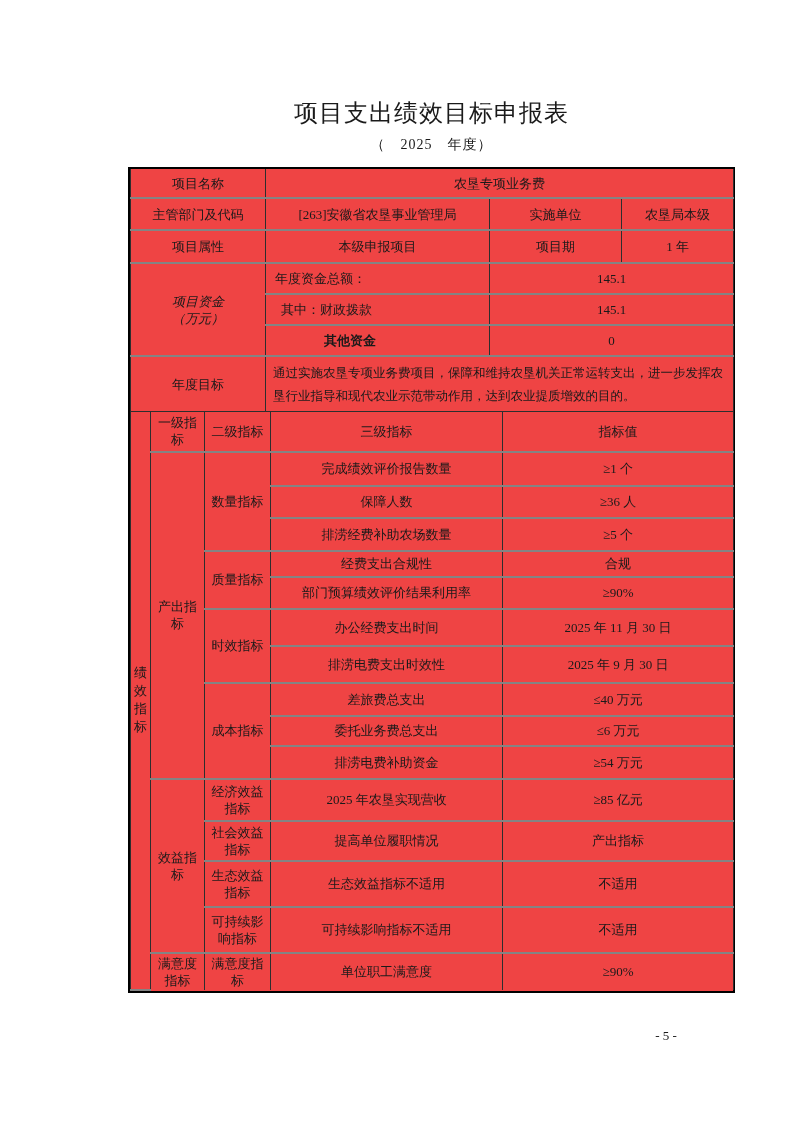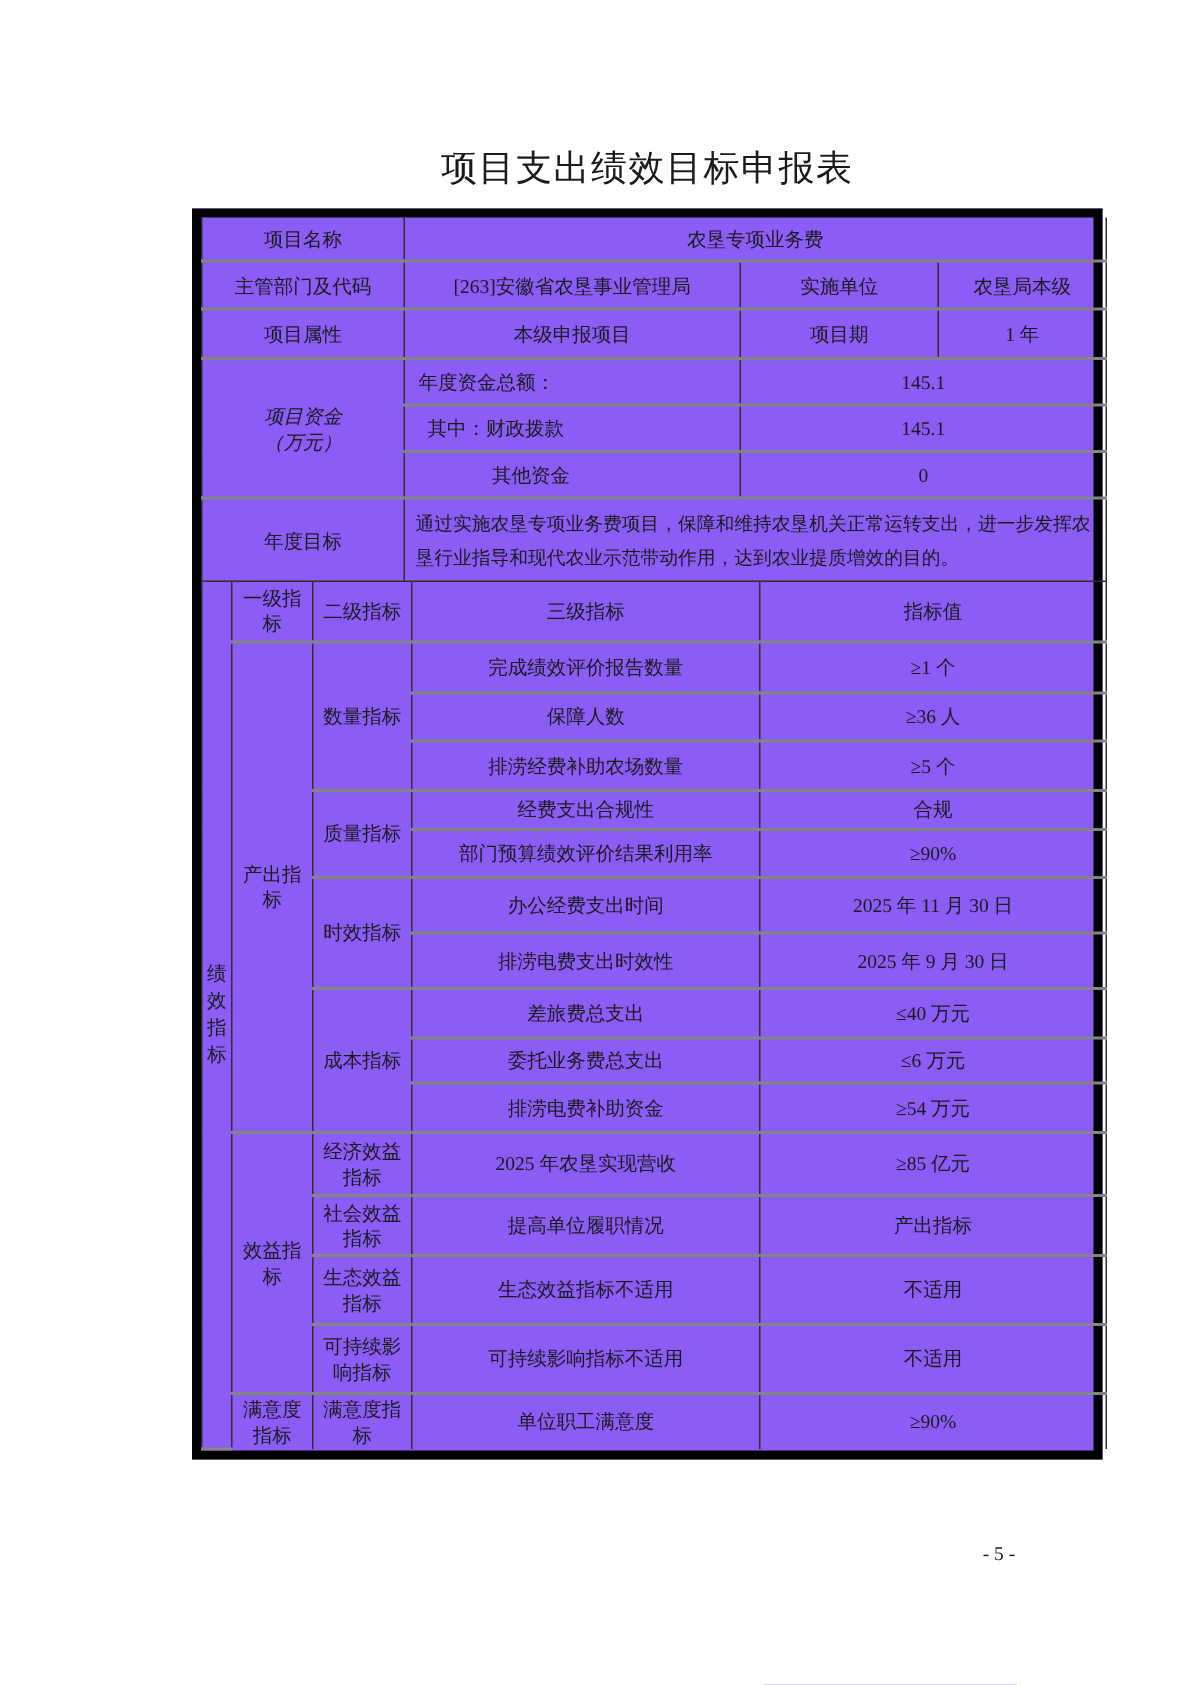--- a/index.html
+++ b/index.html
@@ -9,56 +9,57 @@
     font-family:"Liberation Serif","DejaVu Serif",serif; color:#1a1a1a;
   }
   .content { position:absolute; left:128px; top:0; width:607px; }
   .doc-title {
     margin-top:100px; text-align:center;
     font-size:24px; font-weight:normal; letter-spacing:1px; line-height:26px;
   }
   .doc-subtitle {
     margin-top:10px; text-align:center; font-size:14px; letter-spacing:1px;
   }
-  .tbl-wrap { margin-top:13px; border:6px solid #000000; background:#8b5cf6; }
+  .tbl-wrap { margin-top:13px; border:2px solid #000000; background:#ef4444; }
   table { border-collapse:collapse; width:100%; table-layout:fixed; }
   td {
     border-left:1px solid #2e2e2e; border-right:1px solid #2e2e2e;
     border-bottom:2px solid #848484; border-top:none;
     font-size:13px; line-height:17px; text-align:center; vertical-align:middle;
     padding:1px 2px; overflow:hidden; word-break:break-all;
   }
   tr:last-child td { border-bottom:none; }
   table.bottom { margin-top:-1px; border-top:1px solid #2e2e2e; }
   
   .h26{height:26px}.h29{height:29px}.h30{height:30px}.h31{height:31px}
   .h32{height:32px}.h33{height:33px}.h34{height:34px}.h37{height:37px}
   .h40{height:40px}.h42{height:42px}.h46{height:46px}.h49{height:37px}
   .h56{height:56px}
   .pre { white-space:pre-line;font-style:italic; }
   .fund-total  { text-align:left; padding-left:9px; }
   .fund-fiscal { text-align:left; padding-left:15px; }
-  .fund-other  { text-align:left; padding-left:58px; }
+  .fund-other  { text-align:left; padding-left:58px;font-weight:bold; }
   .goal-cell {
     text-align:left; vertical-align:top;
     padding:5px 7px 4px 7px; font-size:12.5px; line-height:23px;
   }
   .cat { padding:0 2px; line-height:18px; }
   .page-num {
     position:absolute; top:1028px; left:601px; width:130px;
     text-align:center; font-size:13px;
   }
 </style>
 </head>
 <body>
 
 <div class="page">
   <div class="content">
 
     <div class="doc-title">项目支出绩效目标申报表</div>
+    <div class="doc-subtitle">（　2025　年度）</div>
 
     <div class="tbl-wrap">
 
       <table class="top">
         <colgroup>
             <col style="width:135px">
             <col style="width:224px">
             <col style="width:132px">
             <col style="width:112px">
           </colgroup>

